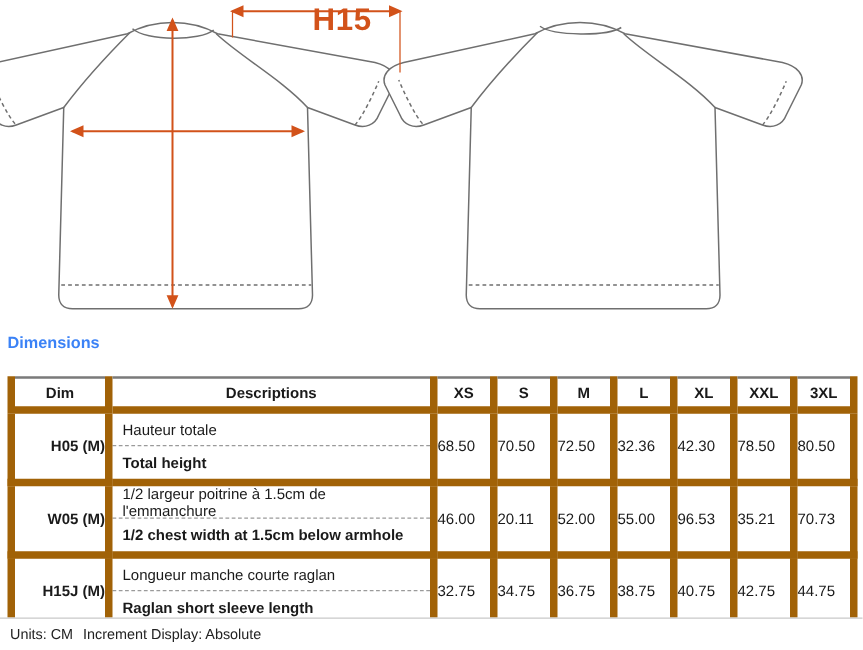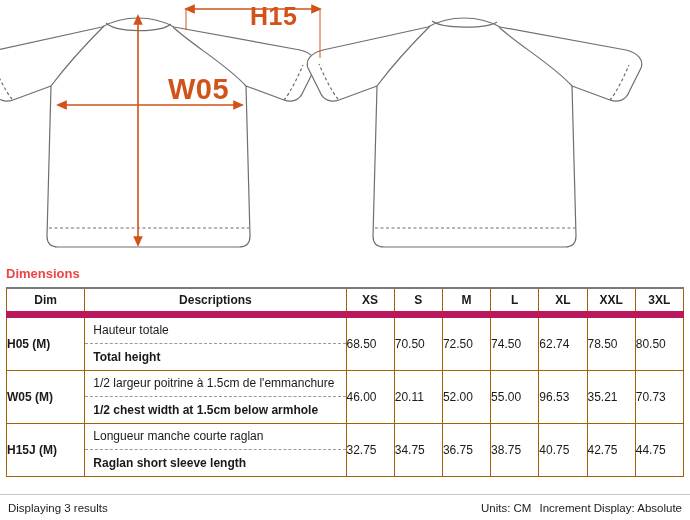--- a/index.html
+++ b/index.html
@@ -32,55 +32,55 @@
     font-family: "Liberation Sans", sans-serif;
   }
   #label-h15 { left: 250px; top: 2px;  font-size: 25px; }
   #label-w05 { left: 168px; top: 73px; font-size: 29px; }
   #label-h05 { left: 136px; top: 178px; font-size: 29px; }
 
   
   #dimensions-heading {
     font-size: 13px;
     font-weight: bold;
-    padding: 4px 6px 6px 6px;
-    color: #ef4444;
+    padding: 4px 6px 20px 6px;
+    color: #3b82f6;
   }
 
   
   #dim-table-wrap {
     padding: 0 6px;
   }
   table.dim-table {
     width: 678px;
     border-collapse: collapse;
     table-layout: fixed;
     font-size: 12px;
   }
   table.dim-table th,
   table.dim-table td {
-    border: 1px solid #a16207;
+    border: 6px solid #a16207;
     padding: 0;
     vertical-align: middle;
   }
   table.dim-table thead th {
     height: 26px;
     font-size: 12px;
     font-weight: bold;
     text-align: center;
     background: #ffffff;
     border-top: 2px solid #7a7a7a;
-    border-bottom: 7px solid #be185d;
+    border-bottom: 3px solid #be185d;
   }
   col.c-dim   { width: 78px; }
   col.c-desc  { width: 260px; }
   col.c-size  { width: 48px; }
 
   td.dim-cell {
-    text-align: left;
+    text-align: right;
     font-weight: bold;
     font-size: 12px;
   }
   td.desc-cell { padding: 0; }
   .desc-inner { padding: 0; }
   .desc-line {
     padding: 5px 8px;
     font-size: 12px;
     height: 26px;
     display: flex;
@@ -198,21 +198,20 @@
       <polygon points="58,105 66,101.5 66,108.5"></polygon>
       <polygon points="242,105 234,101.5 234,108.5"></polygon>
 
       <line x1="138" y1="16" x2="138" y2="245"></line>
       <polygon points="138,16 134.5,24 141.5,24"></polygon>
       <polygon points="138,245 134.5,237 141.5,237"></polygon>
     </g>
   </svg>
 
   <div class="dim-label" id="label-h15">H15</div>
-  <div class="dim-label" id="label-w05">W05</div>
 </div>
 
 <div id="dimensions-heading">Dimensions</div>
 
 <div id="dim-table-wrap">
   <table class="dim-table">
     <colgroup>
       <col class="c-dim">
       <col class="c-desc">
       <col class="c-size">
@@ -242,22 +241,22 @@
         <td class="dim-cell">H05 (M)</td>
         <td class="desc-cell">
           <div class="desc-inner">
             <div class="desc-line first">Hauteur totale</div>
             <div class="desc-line second">Total height</div>
           </div>
         </td>
         <td class="val-cell">68.50</td>
         <td class="val-cell">70.50</td>
         <td class="val-cell">72.50</td>
-        <td class="val-cell">74.50</td>
-        <td class="val-cell">62.74</td>
+        <td class="val-cell">32.36</td>
+        <td class="val-cell">42.30</td>
         <td class="val-cell">78.50</td>
         <td class="val-cell">80.50</td>
       </tr>
 
       <tr>
         <td class="dim-cell">W05 (M)</td>
         <td class="desc-cell">
           <div class="desc-inner">
             <div class="desc-line first">1/2 largeur poitrine à 1.5cm de l'emmanchure</div>
             <div class="desc-line second">1/2 chest width at 1.5cm below armhole</div>
@@ -286,16 +285,15 @@
         <td class="val-cell">38.75</td>
         <td class="val-cell">40.75</td>
         <td class="val-cell">42.75</td>
         <td class="val-cell">44.75</td>
       </tr>
     </tbody>
   </table>
 </div>
 
 <div id="table-footer">
-  <span id="results-count">Displaying 3 results</span>
   <span id="units-label">Units: CM</span>
   <span id="increment-label">Increment Display: Absolute</span>
 </div>
 
 </body></html>

